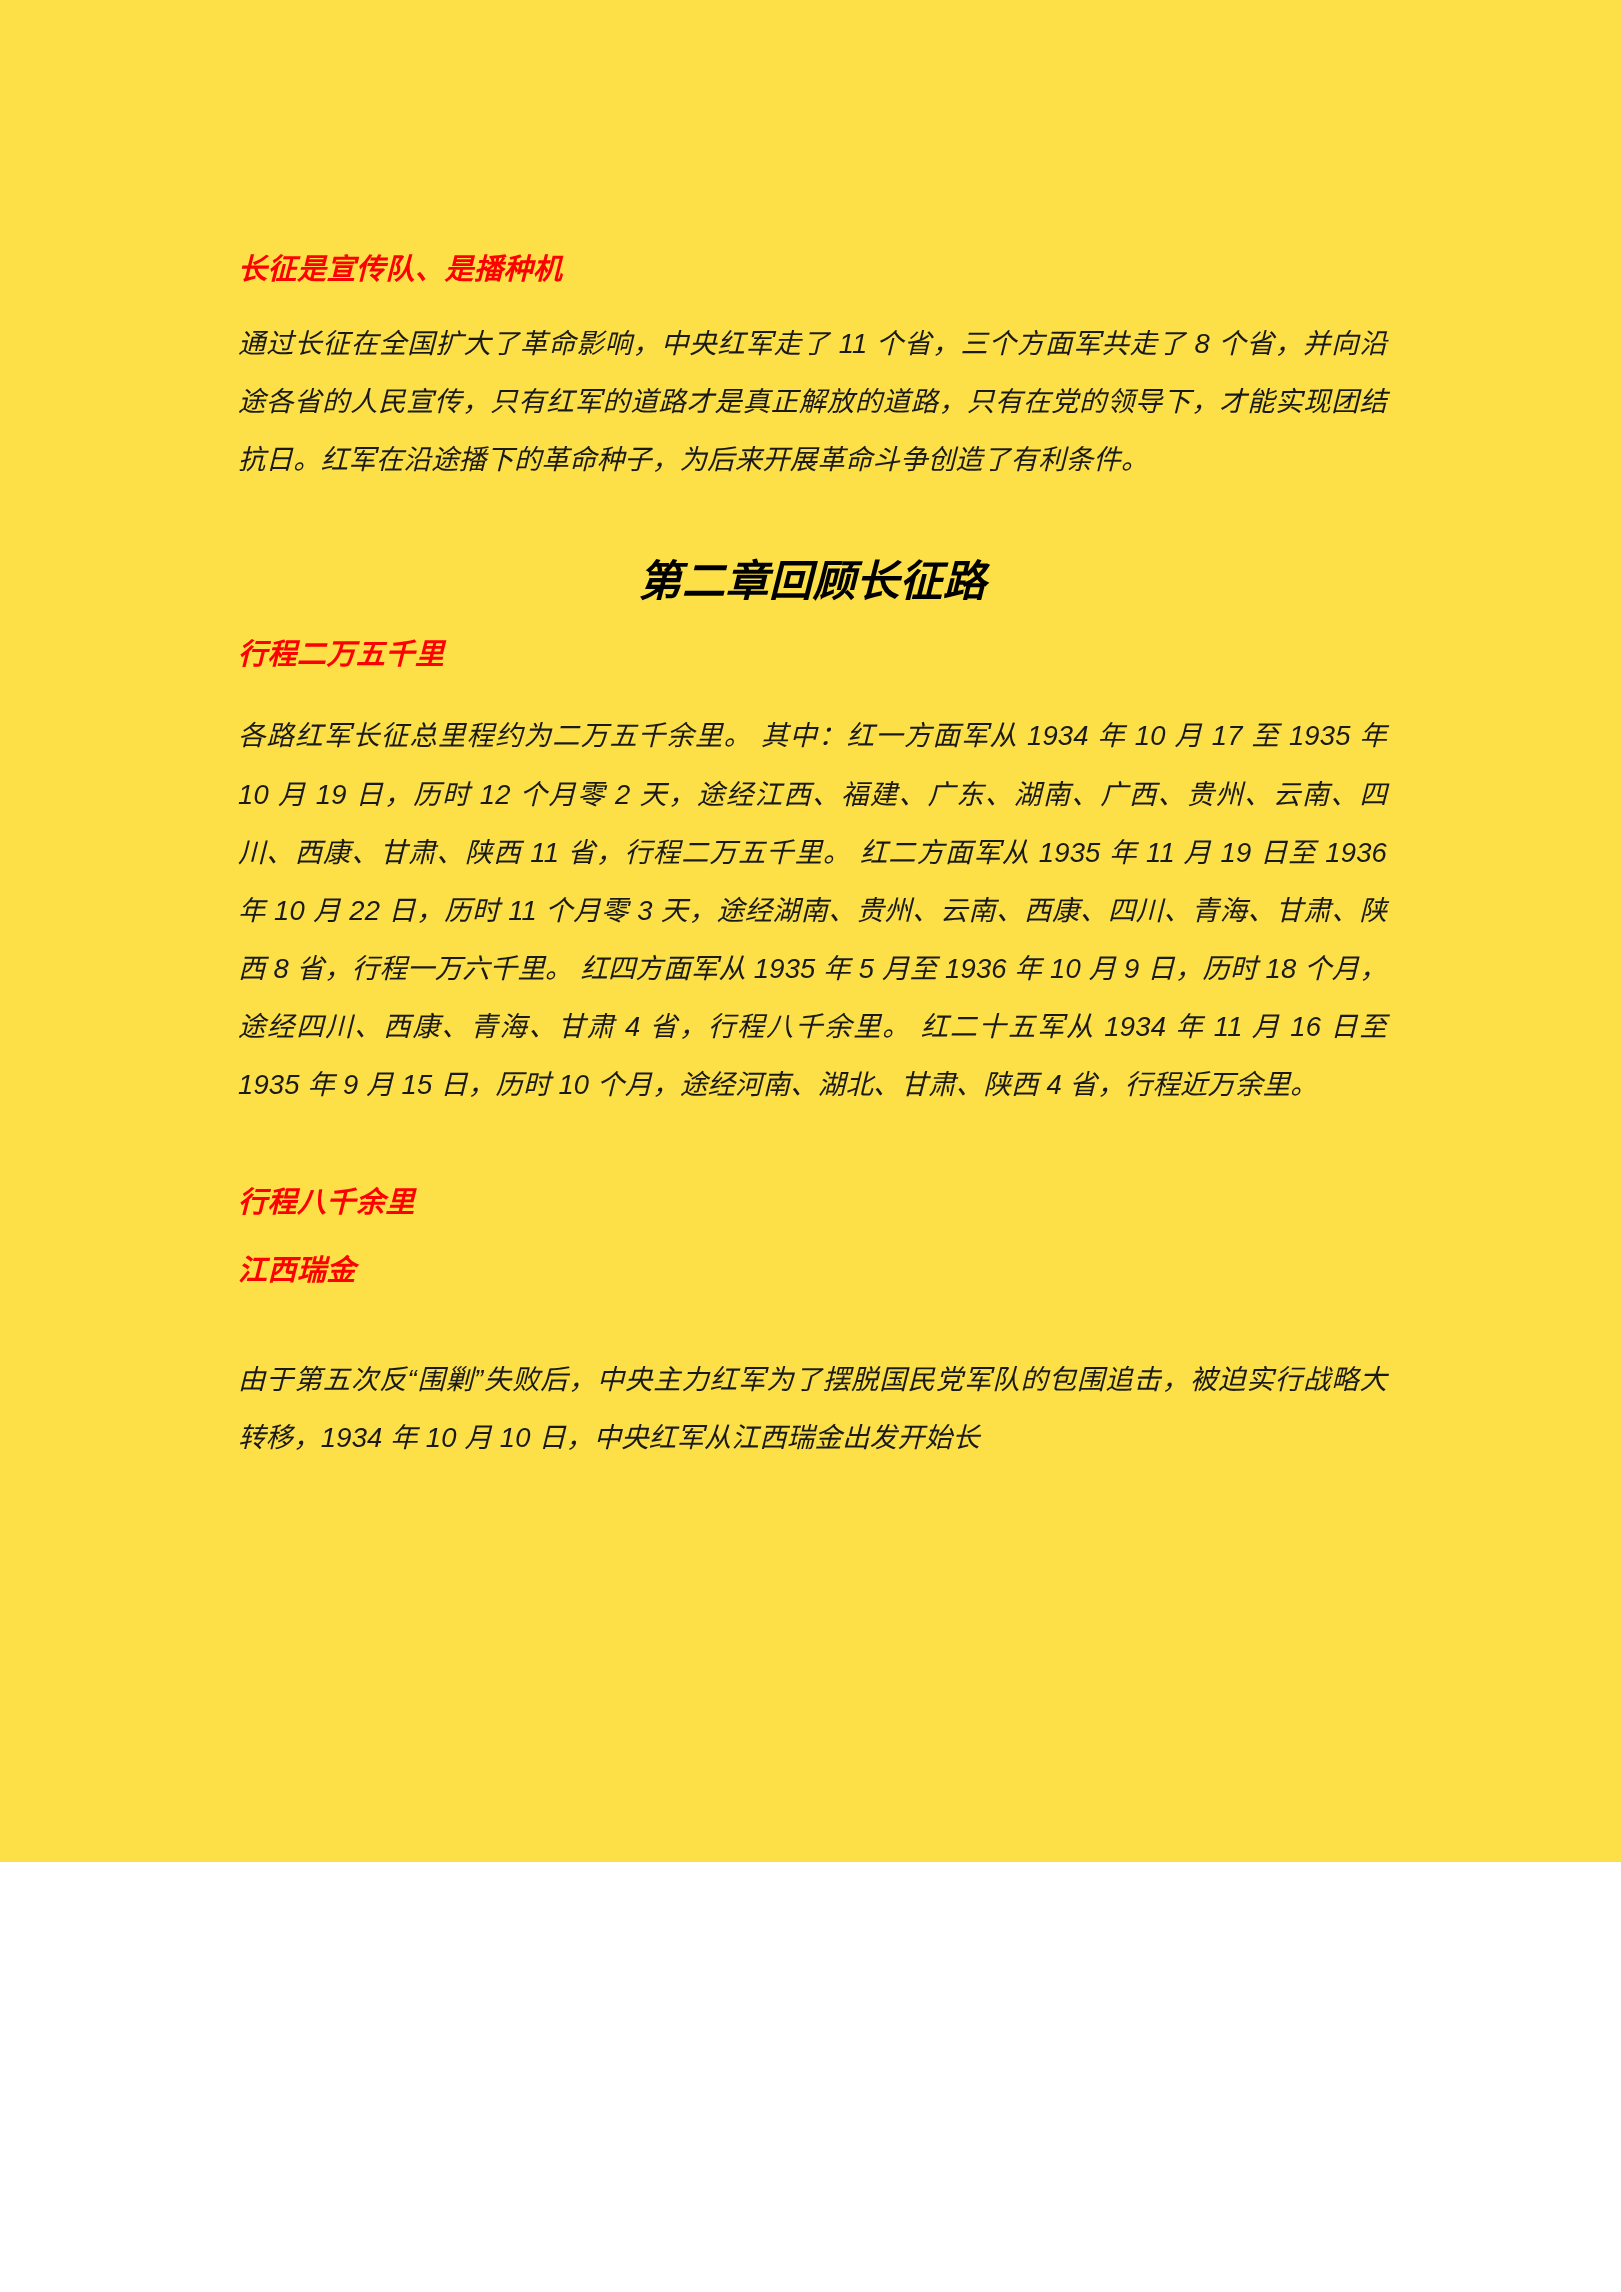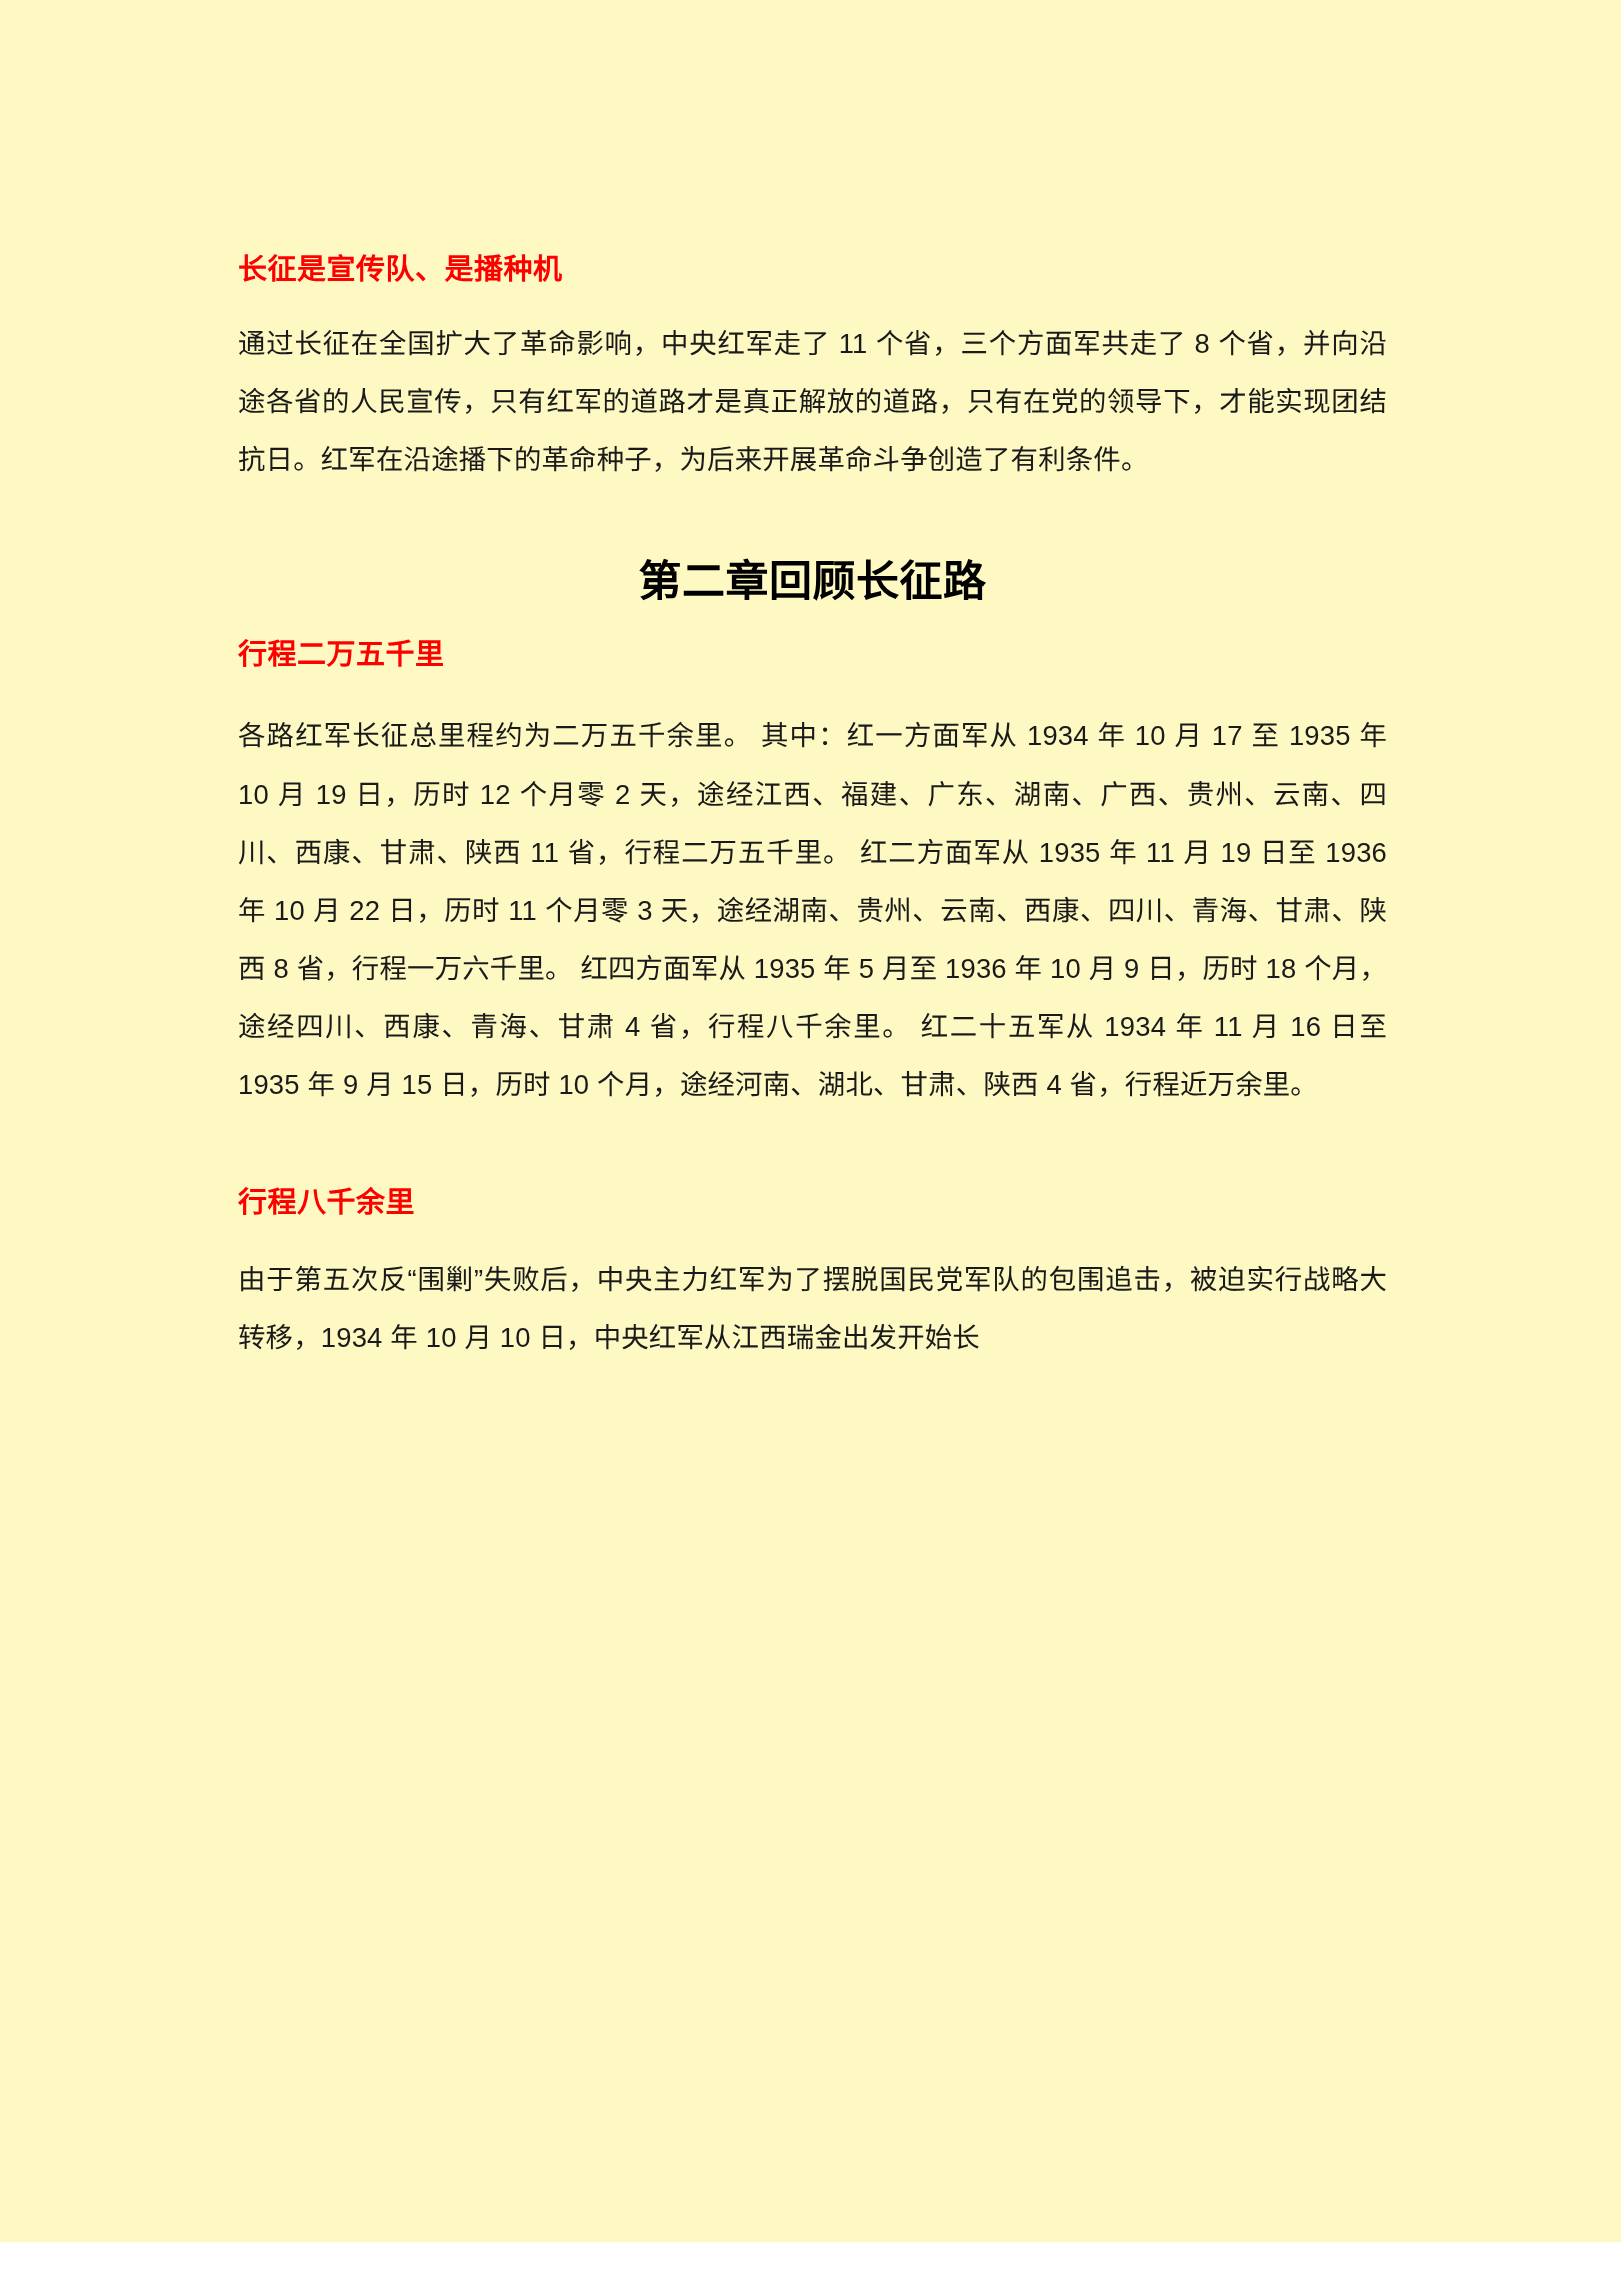--- a/index.html
+++ b/index.html
@@ -7,24 +7,25 @@
     padding: 0;
     background: #ffffff;
   }
   body {
     font-family: "Liberation Sans", "DejaVu Sans", sans-serif;
     color: #000000;
   }
   .page {
     position: relative;
     width: 1621px;
-    height: 2242px;
-    background: #fef9c3;
+    height: 1862px;
+    background: #fde047;
     overflow: hidden;
     box-sizing: border-box;
+    font-style: italic;
   }
   .content {
     position: absolute;
     left: 238px;
     top: 250px;
     width: 1149px;
   }
 
   
   .h-red {
@@ -78,18 +79,19 @@
     <p class="para para-1">通过长征在全国扩大了革命影响，中央红军走了 11 个省，三个方面军共走了 8 个省，并向沿途各省的人民宣传，只有红军的道路才是真正解放的道路，只有在党的领导下，才能实现团结抗日。红军在沿途播下的革命种子，为后来开展革命斗争创造了有利条件。</p>
 
     <h1 class="h-chapter">第二章回顾长征路</h1>
 
     <h3 class="h-red h-red-2">行程二万五千里</h3>
 
     <p class="para para-2">各路红军长征总里程约为二万五千余里。 其中：红一方面军从 1934 年 10 月 17 至 1935 年 10 月 19 日，历时 12 个月零 2 天，途经江西、福建、广东、湖南、广西、贵州、云南、四川、西康、甘肃、陕西 11 省，行程二万五千里。 红二方面军从 1935 年 11 月 19 日至 1936 年 10 月 22 日，历时 11 个月零 3 天，途经湖南、贵州、云南、西康、四川、青海、甘肃、陕西 8 省，行程一万六千里。 红四方面军从 1935 年 5 月至 1936 年 10 月 9 日，历时 18 个月，途经四川、西康、青海、甘肃 4 省，行程八千余里。 红二十五军从 1934 年 11 月 16 日至 1935 年 9 月 15 日，历时 10 个月，途经河南、湖北、甘肃、陕西 4 省，行程近万余里。</p>
 
     <h3 class="h-red h-red-3">行程八千余里</h3>
 
+    <h3 class="h-red h-red-4">江西瑞金</h3>
 
     <p class="para para-3">由于第五次反“围剿”失败后，中央主力红军为了摆脱国民党军队的包围追击，被迫实行战略大转移，1934 年 10 月 10 日，中央红军从江西瑞金出发开始长</p>
 
   </div>
 </div>
 
 
 </body></html>

